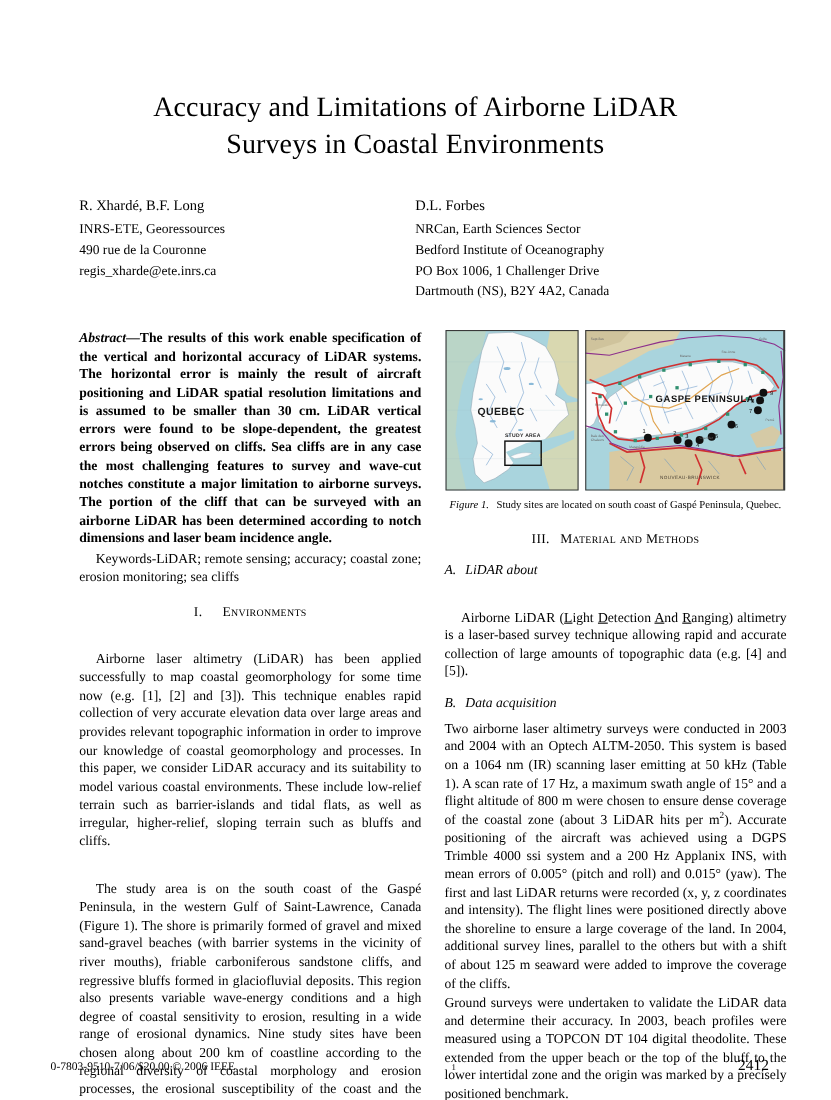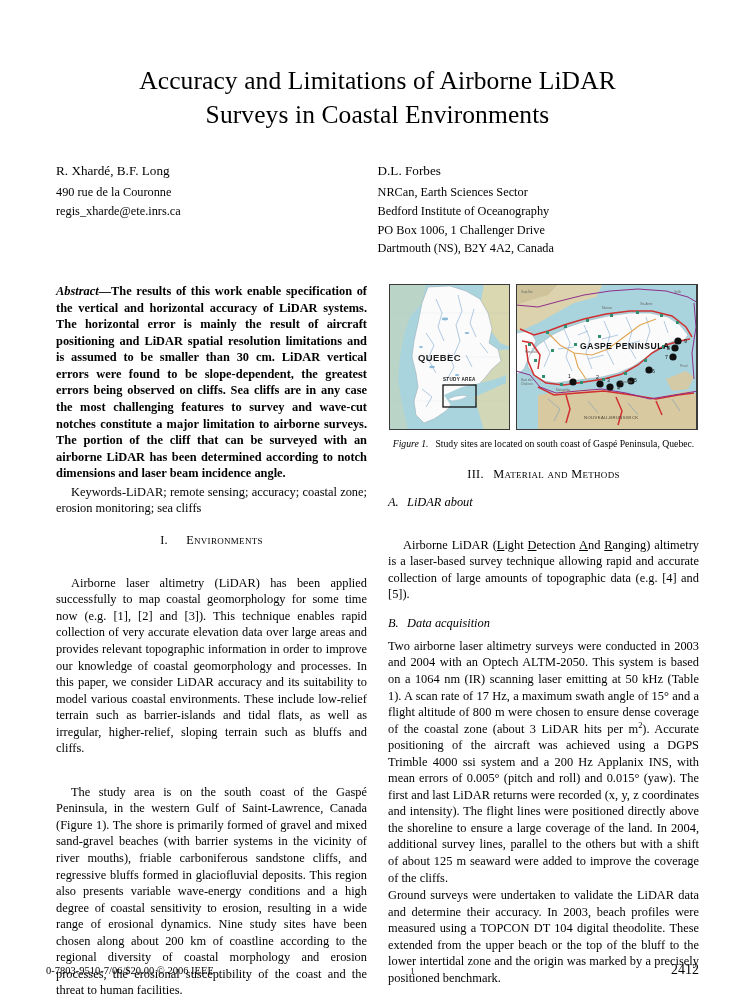--- a/index.html
+++ b/index.html
@@ -13,21 +13,21 @@
     font-family: "Liberation Serif", "DejaVu Serif", serif;
     color: #000000;
     position: relative;
     overflow: hidden;
   }
   .page {
     position: relative;
     width: 755px;
     height: 1000px;
     box-sizing: border-box;
-    padding: 0;
+    padding: 16px;
   }
 
   
   .title {
     text-align: center;
     font-size: 25.5px;
     line-height: 1.32;
     font-weight: normal;
     margin: 0;
     padding-top: 64px;
@@ -169,20 +169,21 @@
 <div class="page">
 
   <h1 class="title">
     <span class="title-line">Accuracy and Limitations of Airborne LiDAR</span>
     <span class="title-line">Surveys in Coastal Environments</span>
   </h1>
 
   <div class="authors">
     <div class="author-block">
       <div class="author-name">R. Xhardé, B.F. Long</div>
+      <span class="author-line">INRS-ETE, Georessources</span>
       <span class="author-line">490 rue de la Couronne</span>
       <span class="author-line">regis_xharde@ete.inrs.ca</span>
     </div>
     <div class="author-block">
       <div class="author-name">D.L. Forbes</div>
       <span class="author-line">NRCan, Earth Sciences Sector</span>
       <span class="author-line">Bedford Institute of Oceanography</span>
       <span class="author-line">PO Box 1006, 1 Challenger Drive</span>
       <span class="author-line">Dartmouth (NS), B2Y 4A2, Canada</span>
     </div>

